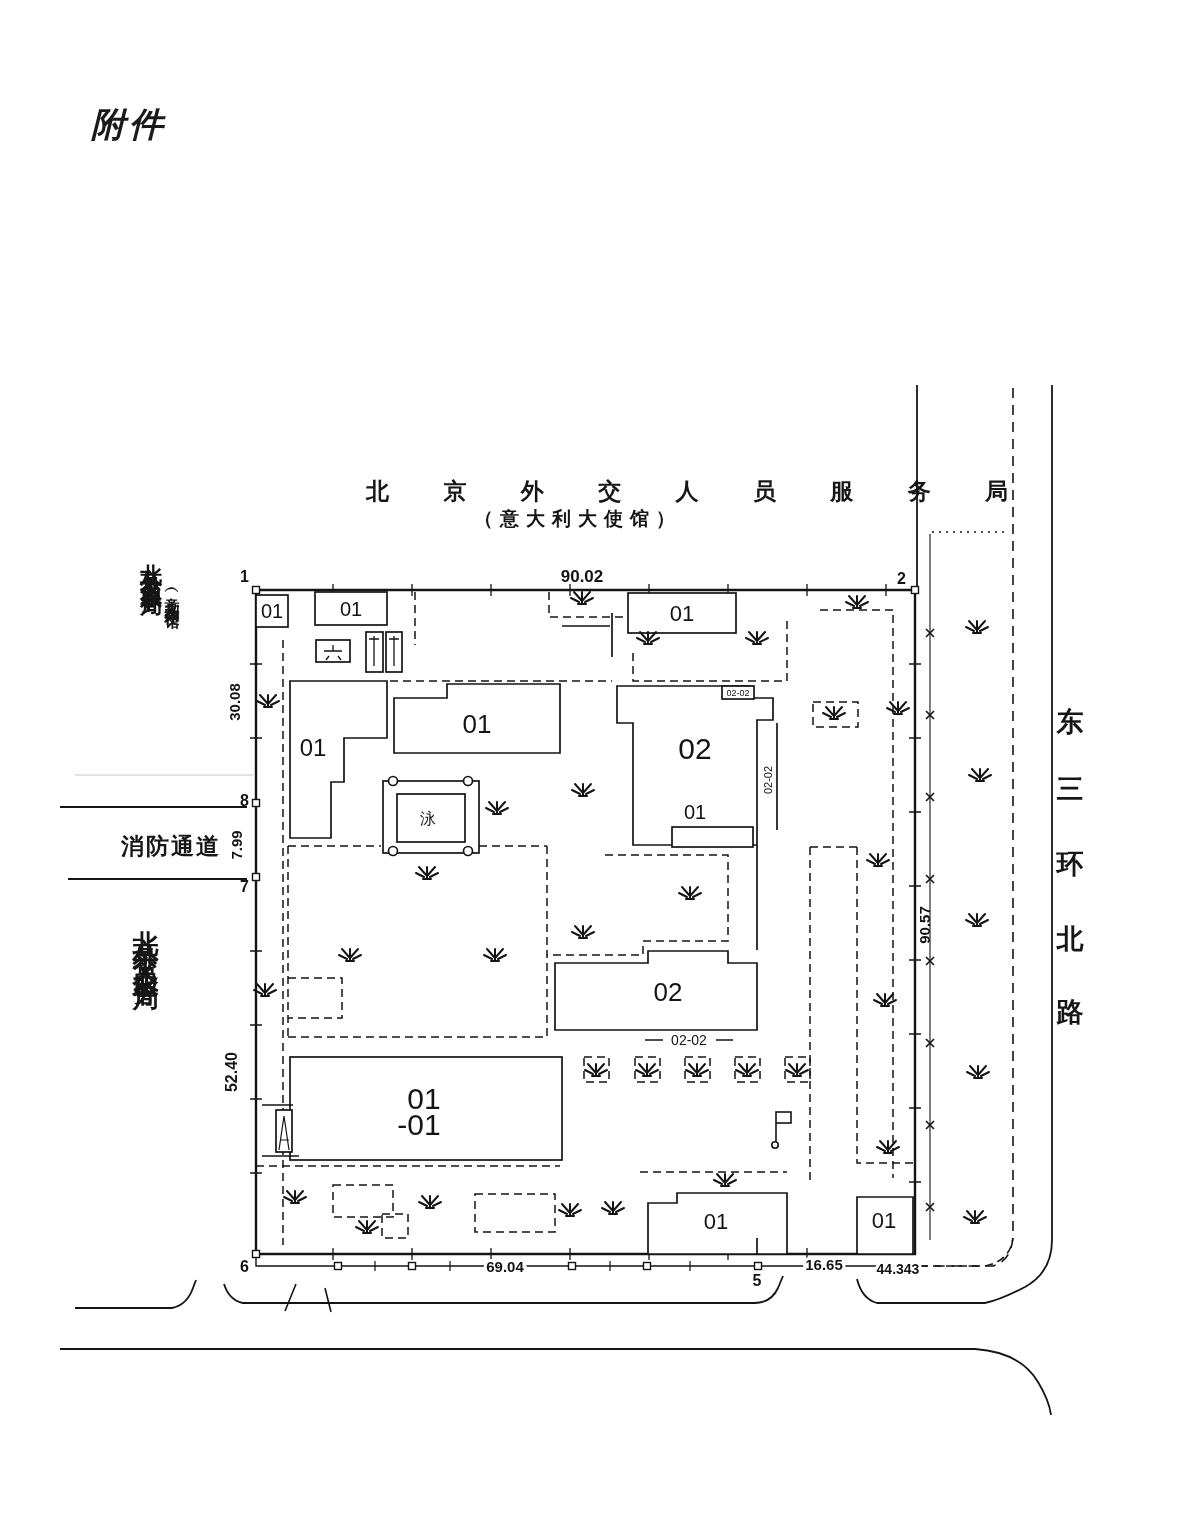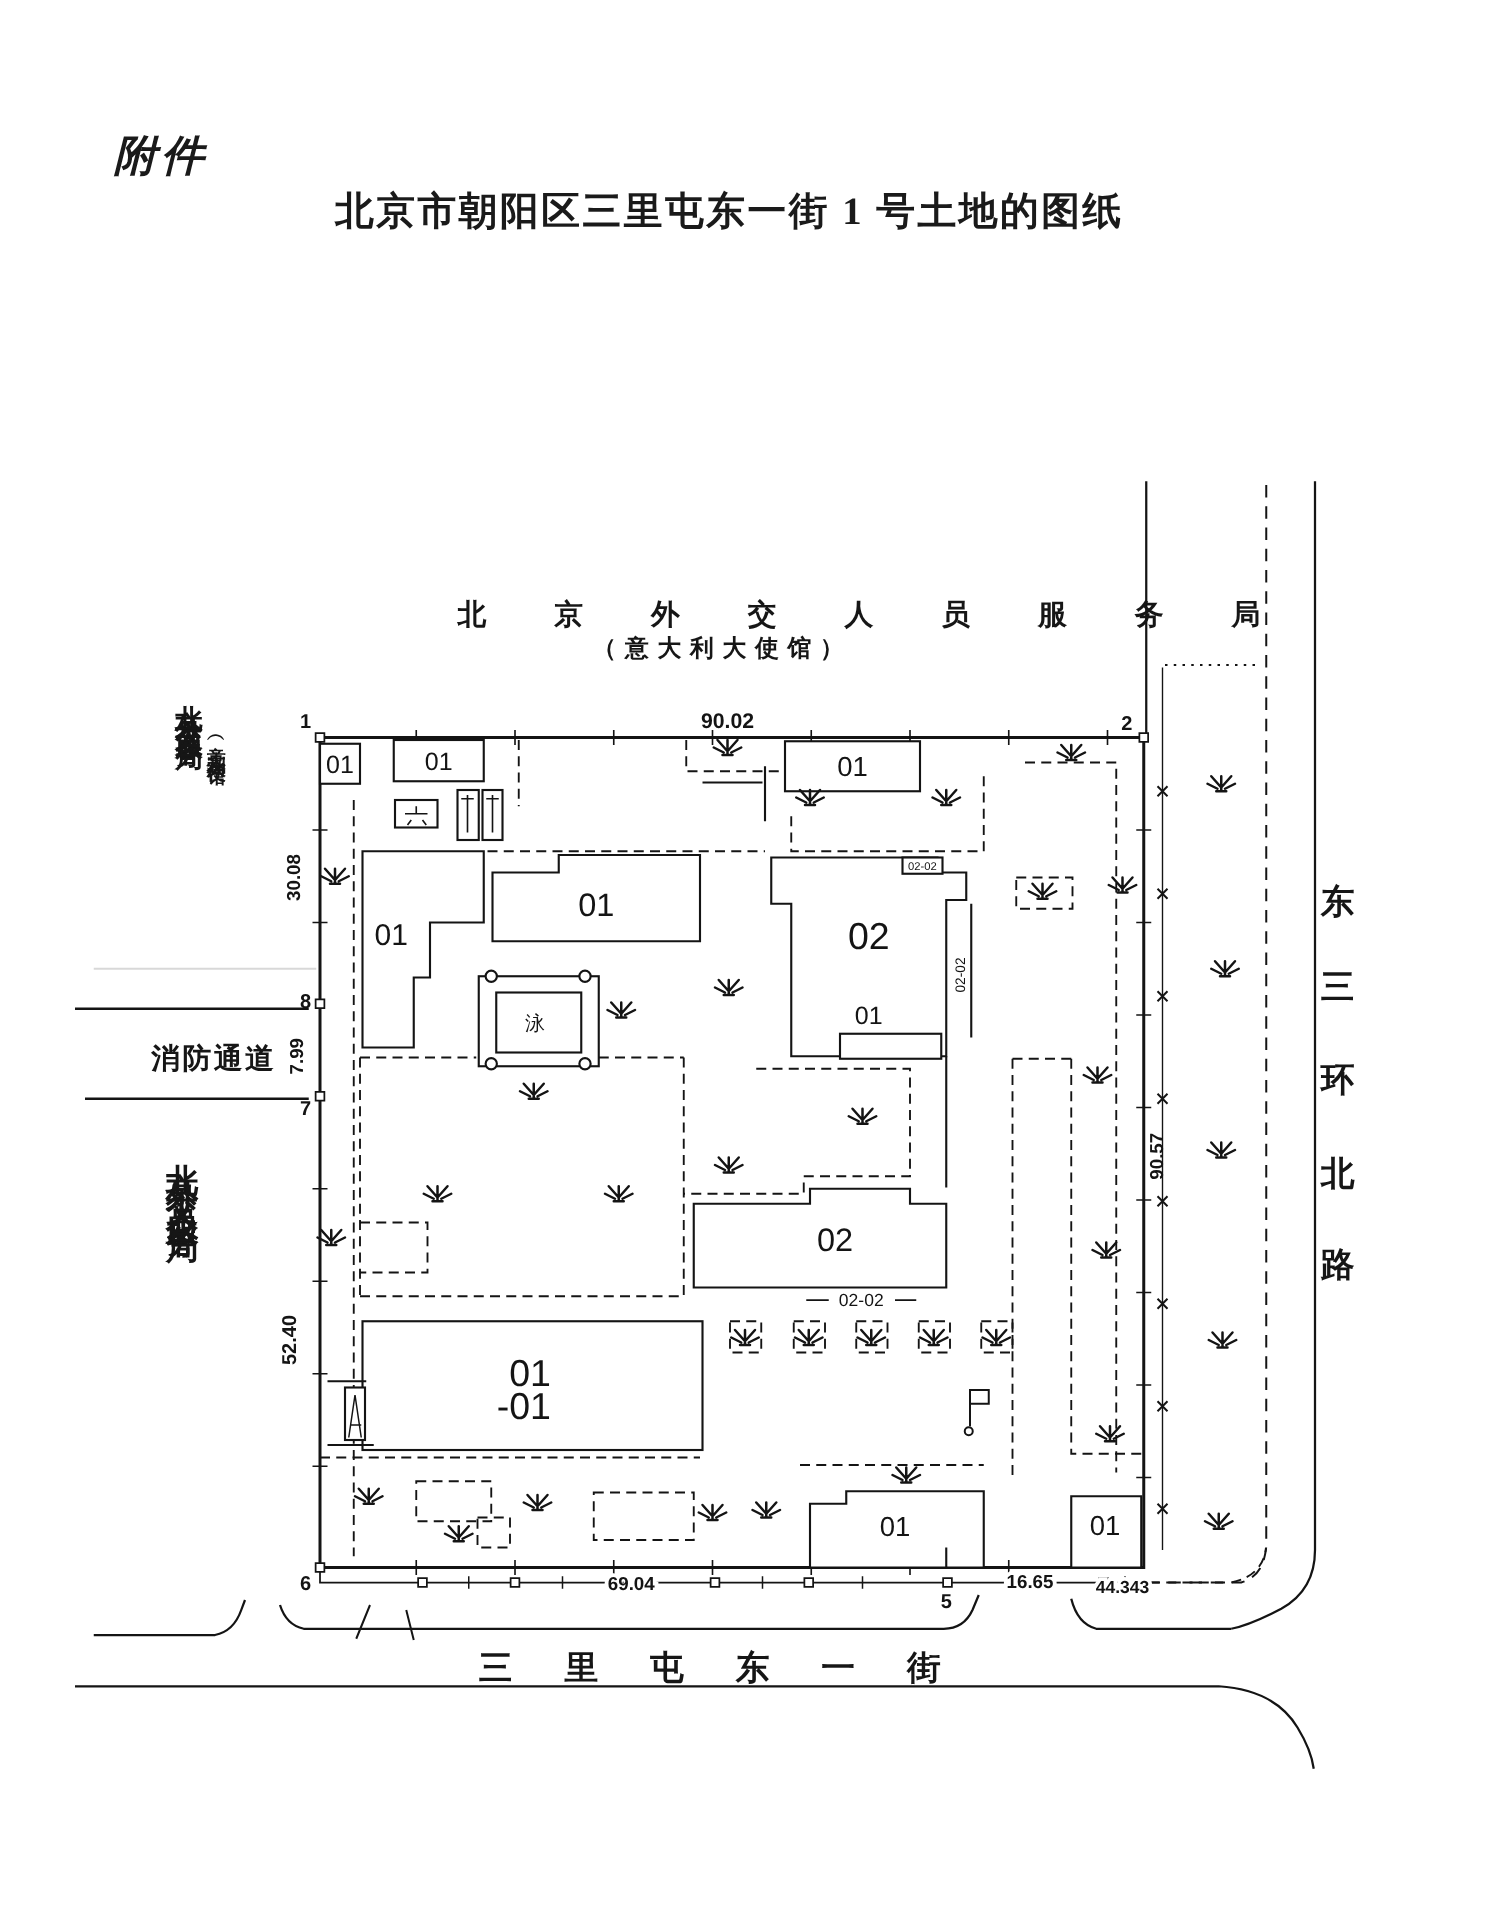--- a/index.html
+++ b/index.html
@@ -21,21 +21,20 @@
   svg{position:absolute;left:0;top:0;}
   svg text{font-family:"Liberation Sans",sans-serif;fill:#141414;}
   .dimtxt{paint-order:stroke;stroke:#ffffff;stroke-width:6px;}
 </style>
 </head>
 <body>
 
 <div class="page">
 
   <div class="abs attachment">附件</div>
-  <div class="abs doc-title">北京市朝阳区三里屯东一街 1 号土地的图纸</div>
 
   <svg width="1200" height="1536" viewBox="0 0 1200 1536">
     <defs>
       <g id="tree" stroke="#141414" stroke-width="2" fill="none" stroke-linecap="round">
         <path d="M0,3 V-8 M-8,-8 L0,1 M8,-8 L0,1 M-11,-2 L-3,2 M11,-2 L3,2 M-4,4 H4"></path>
       </g>
       <path id="xmark" d="M-4,-4 L4,4 M-4,4 L4,-4" stroke="#141414" stroke-width="1.6" fill="none"></path>
       <rect id="sq" x="-3.5" y="-3.5" width="7" height="7" fill="#ffffff" stroke="#141414" stroke-width="1.4"></rect>
     </defs>
 
@@ -223,15 +222,14 @@
     <text x="689" y="1045" font-size="14" text-anchor="middle">02-02</text>
   </svg>
 
   <div class="abs lbl top-org">北 京 外 交 人 员 服 务 局</div>
   <div class="abs lbl top-org-sub">（意大利大使馆）</div>
   <div class="abs lbl vert left-org-upper">北京外交人员服务局</div>
   <div class="abs lbl vert left-org-upper-sub">（意大利大使馆）</div>
   <div class="abs lbl fire-lane">消防通道</div>
   <div class="abs lbl vert left-org-lower">北京外交人员服务局</div>
   <div class="abs lbl vert right-road">东三环北路</div>
-  <div class="abs lbl bottom-street">三 里 屯 东 一 街</div>
 
 </div>
 
 </body></html>

